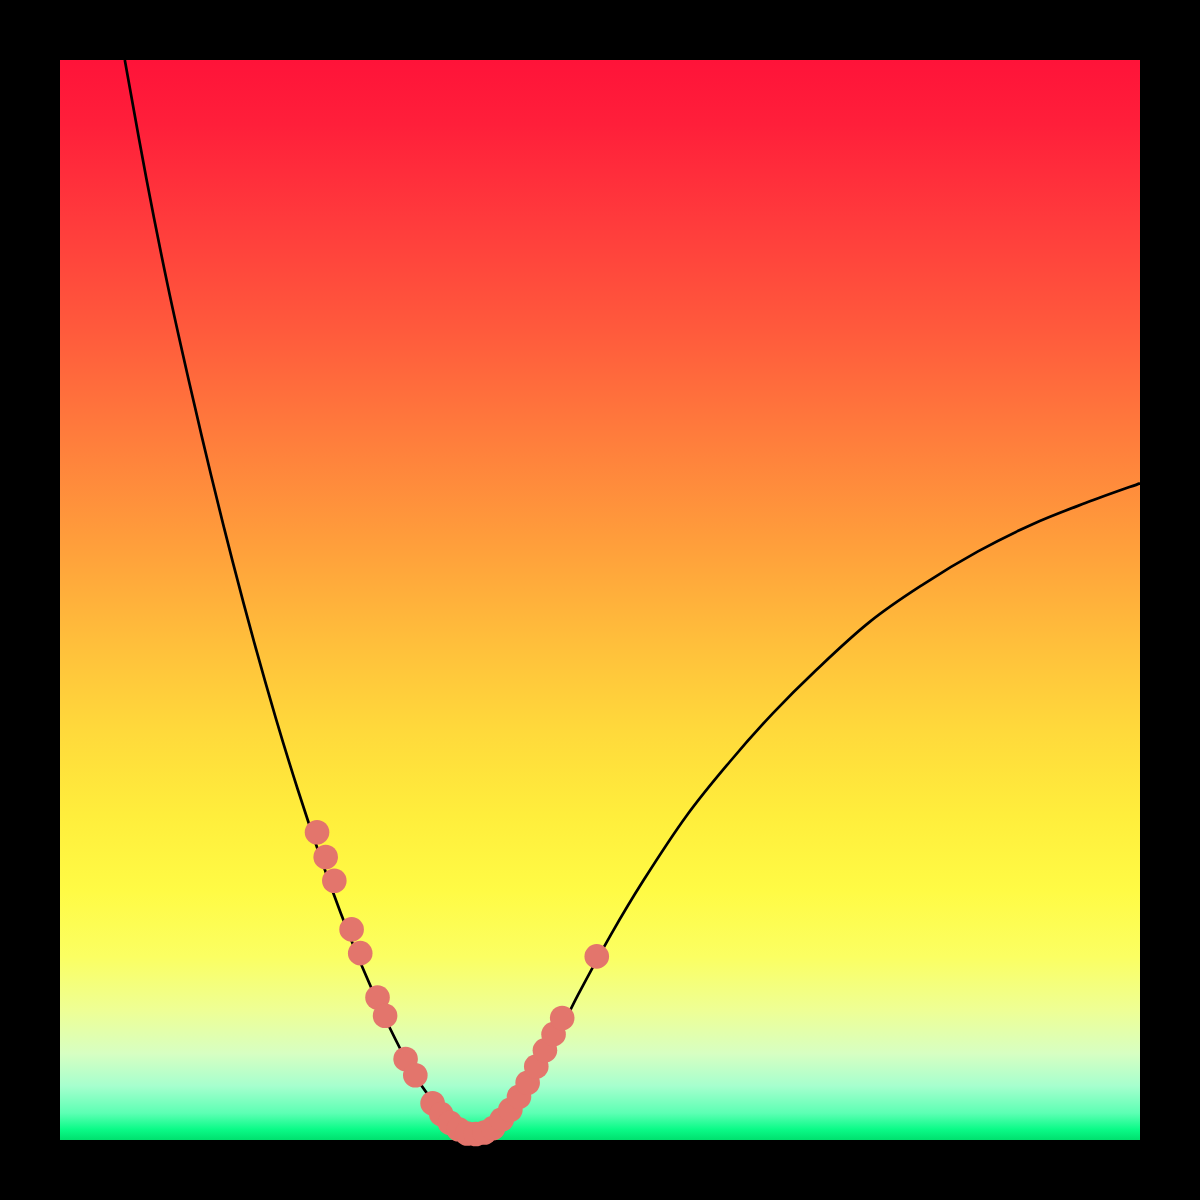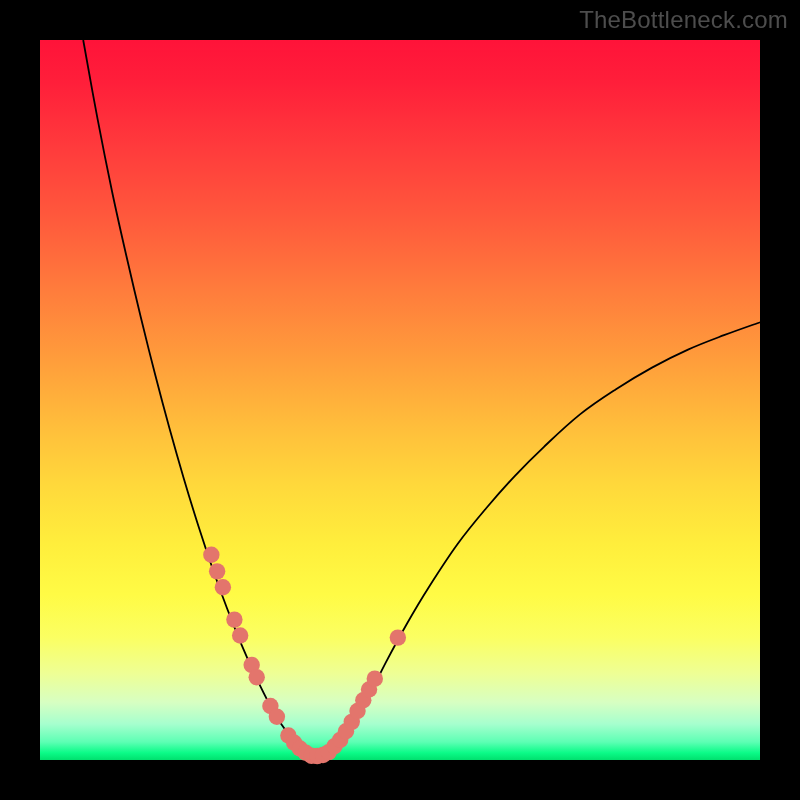--- a/index.html
+++ b/index.html
@@ -69,21 +69,20 @@
     fill: none;
   }
   .dot {
     fill: #e3756c;
   }
 </style>
 </head>
 <body>
 
 <div class="frame">
-  <div class="watermark">TheBottleneck.com</div>
 
   <div class="plot-area">
     <svg viewBox="0 0 720 720">
       <g>
         <path id="curve-left" class="curve" d="M 43.20 0.00 C 45.79 14.26, 52.42 51.98, 57.60 79.20 C 62.78 106.42, 66.82 126.58, 72.00 151.20 C 77.18 175.82, 81.22 193.32, 86.40 216.00 C 91.58 238.68, 95.62 255.82, 100.80 277.20 C 105.98 298.58, 110.02 314.71, 115.20 334.80 C 120.38 354.89, 124.42 370.01, 129.60 388.80 C 134.78 407.59, 138.82 421.70, 144.00 439.20 C 149.18 456.70, 153.22 469.80, 158.40 486.00 C 163.58 502.20, 167.62 514.30, 172.80 529.20 C 177.98 544.10, 182.02 555.19, 187.20 568.80 C 192.38 582.41, 196.42 592.49, 201.60 604.80 C 206.78 617.11, 210.82 626.18, 216.00 637.20 C 221.18 648.22, 225.86 657.58, 230.40 666.00 C 234.94 674.42, 237.31 678.17, 241.20 684.00 C 245.09 689.83, 248.11 693.86, 252.00 698.40 C 255.89 702.94, 258.91 705.96, 262.80 709.20 C 266.69 712.44, 271.66 715.10, 273.60 716.40"></path>
         <path id="curve-right" class="curve" d="M 273.60 716.40 C 276.19 715.75, 282.82 716.04, 288.00 712.80 C 293.18 709.56, 297.22 704.88, 302.40 698.40 C 307.58 691.92, 311.62 685.22, 316.80 676.80 C 321.98 668.38, 326.02 661.32, 331.20 651.60 C 336.38 641.88, 339.12 635.11, 345.60 622.80 C 352.08 610.49, 359.42 596.81, 367.20 583.20 C 374.98 569.59, 379.73 561.46, 388.80 547.20 C 397.87 532.94, 407.23 518.26, 417.60 504.00 C 427.97 489.74, 436.03 480.31, 446.40 468.00 C 456.77 455.69, 464.83 446.62, 475.20 435.60 C 485.57 424.58, 492.34 417.82, 504.00 406.80 C 515.66 395.78, 527.04 384.77, 540.00 374.40 C 552.96 364.03, 563.04 357.62, 576.00 349.20 C 588.96 340.78, 599.04 334.73, 612.00 327.60 C 624.96 320.47, 635.04 315.43, 648.00 309.60 C 660.96 303.77, 671.04 300.12, 684.00 295.20 C 696.96 290.28, 713.52 284.57, 720.00 282.24"></path>
       </g>
       <g id="dots">
           <circle cx="171.36" cy="514.80" r="8.2" class="dot"></circle>
           <circle cx="177.12" cy="531.36" r="8.2" class="dot"></circle>

